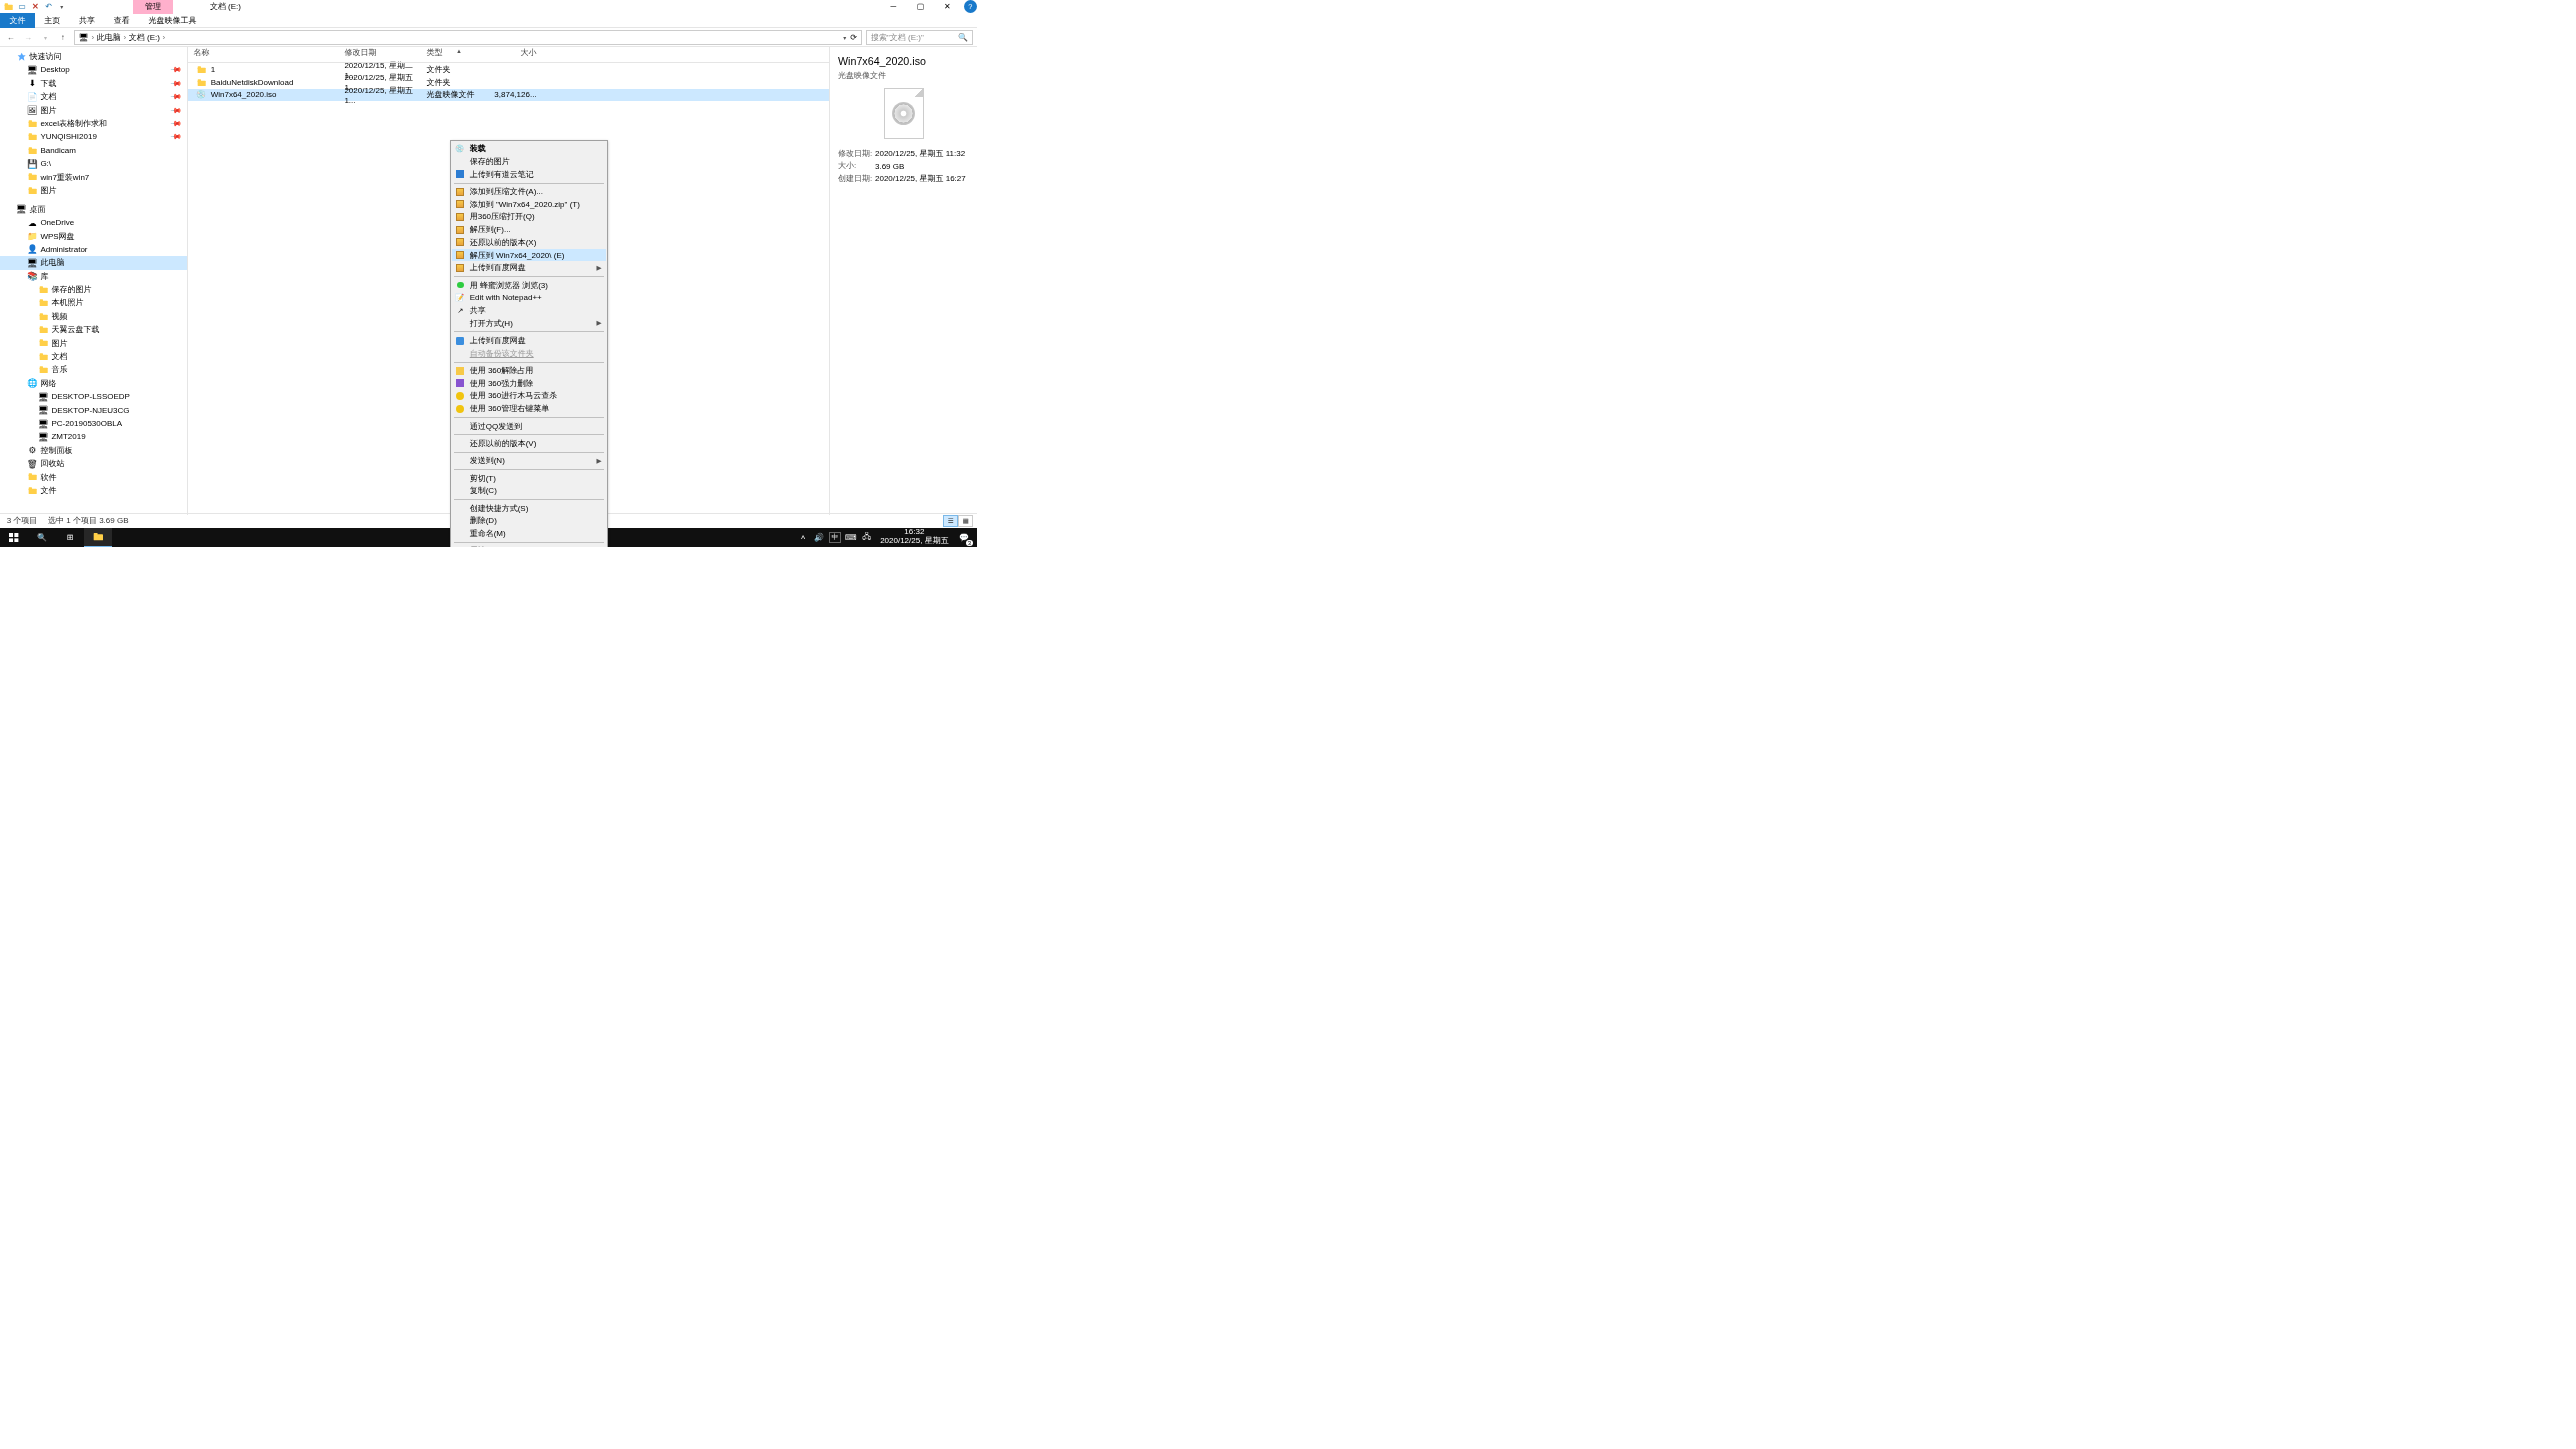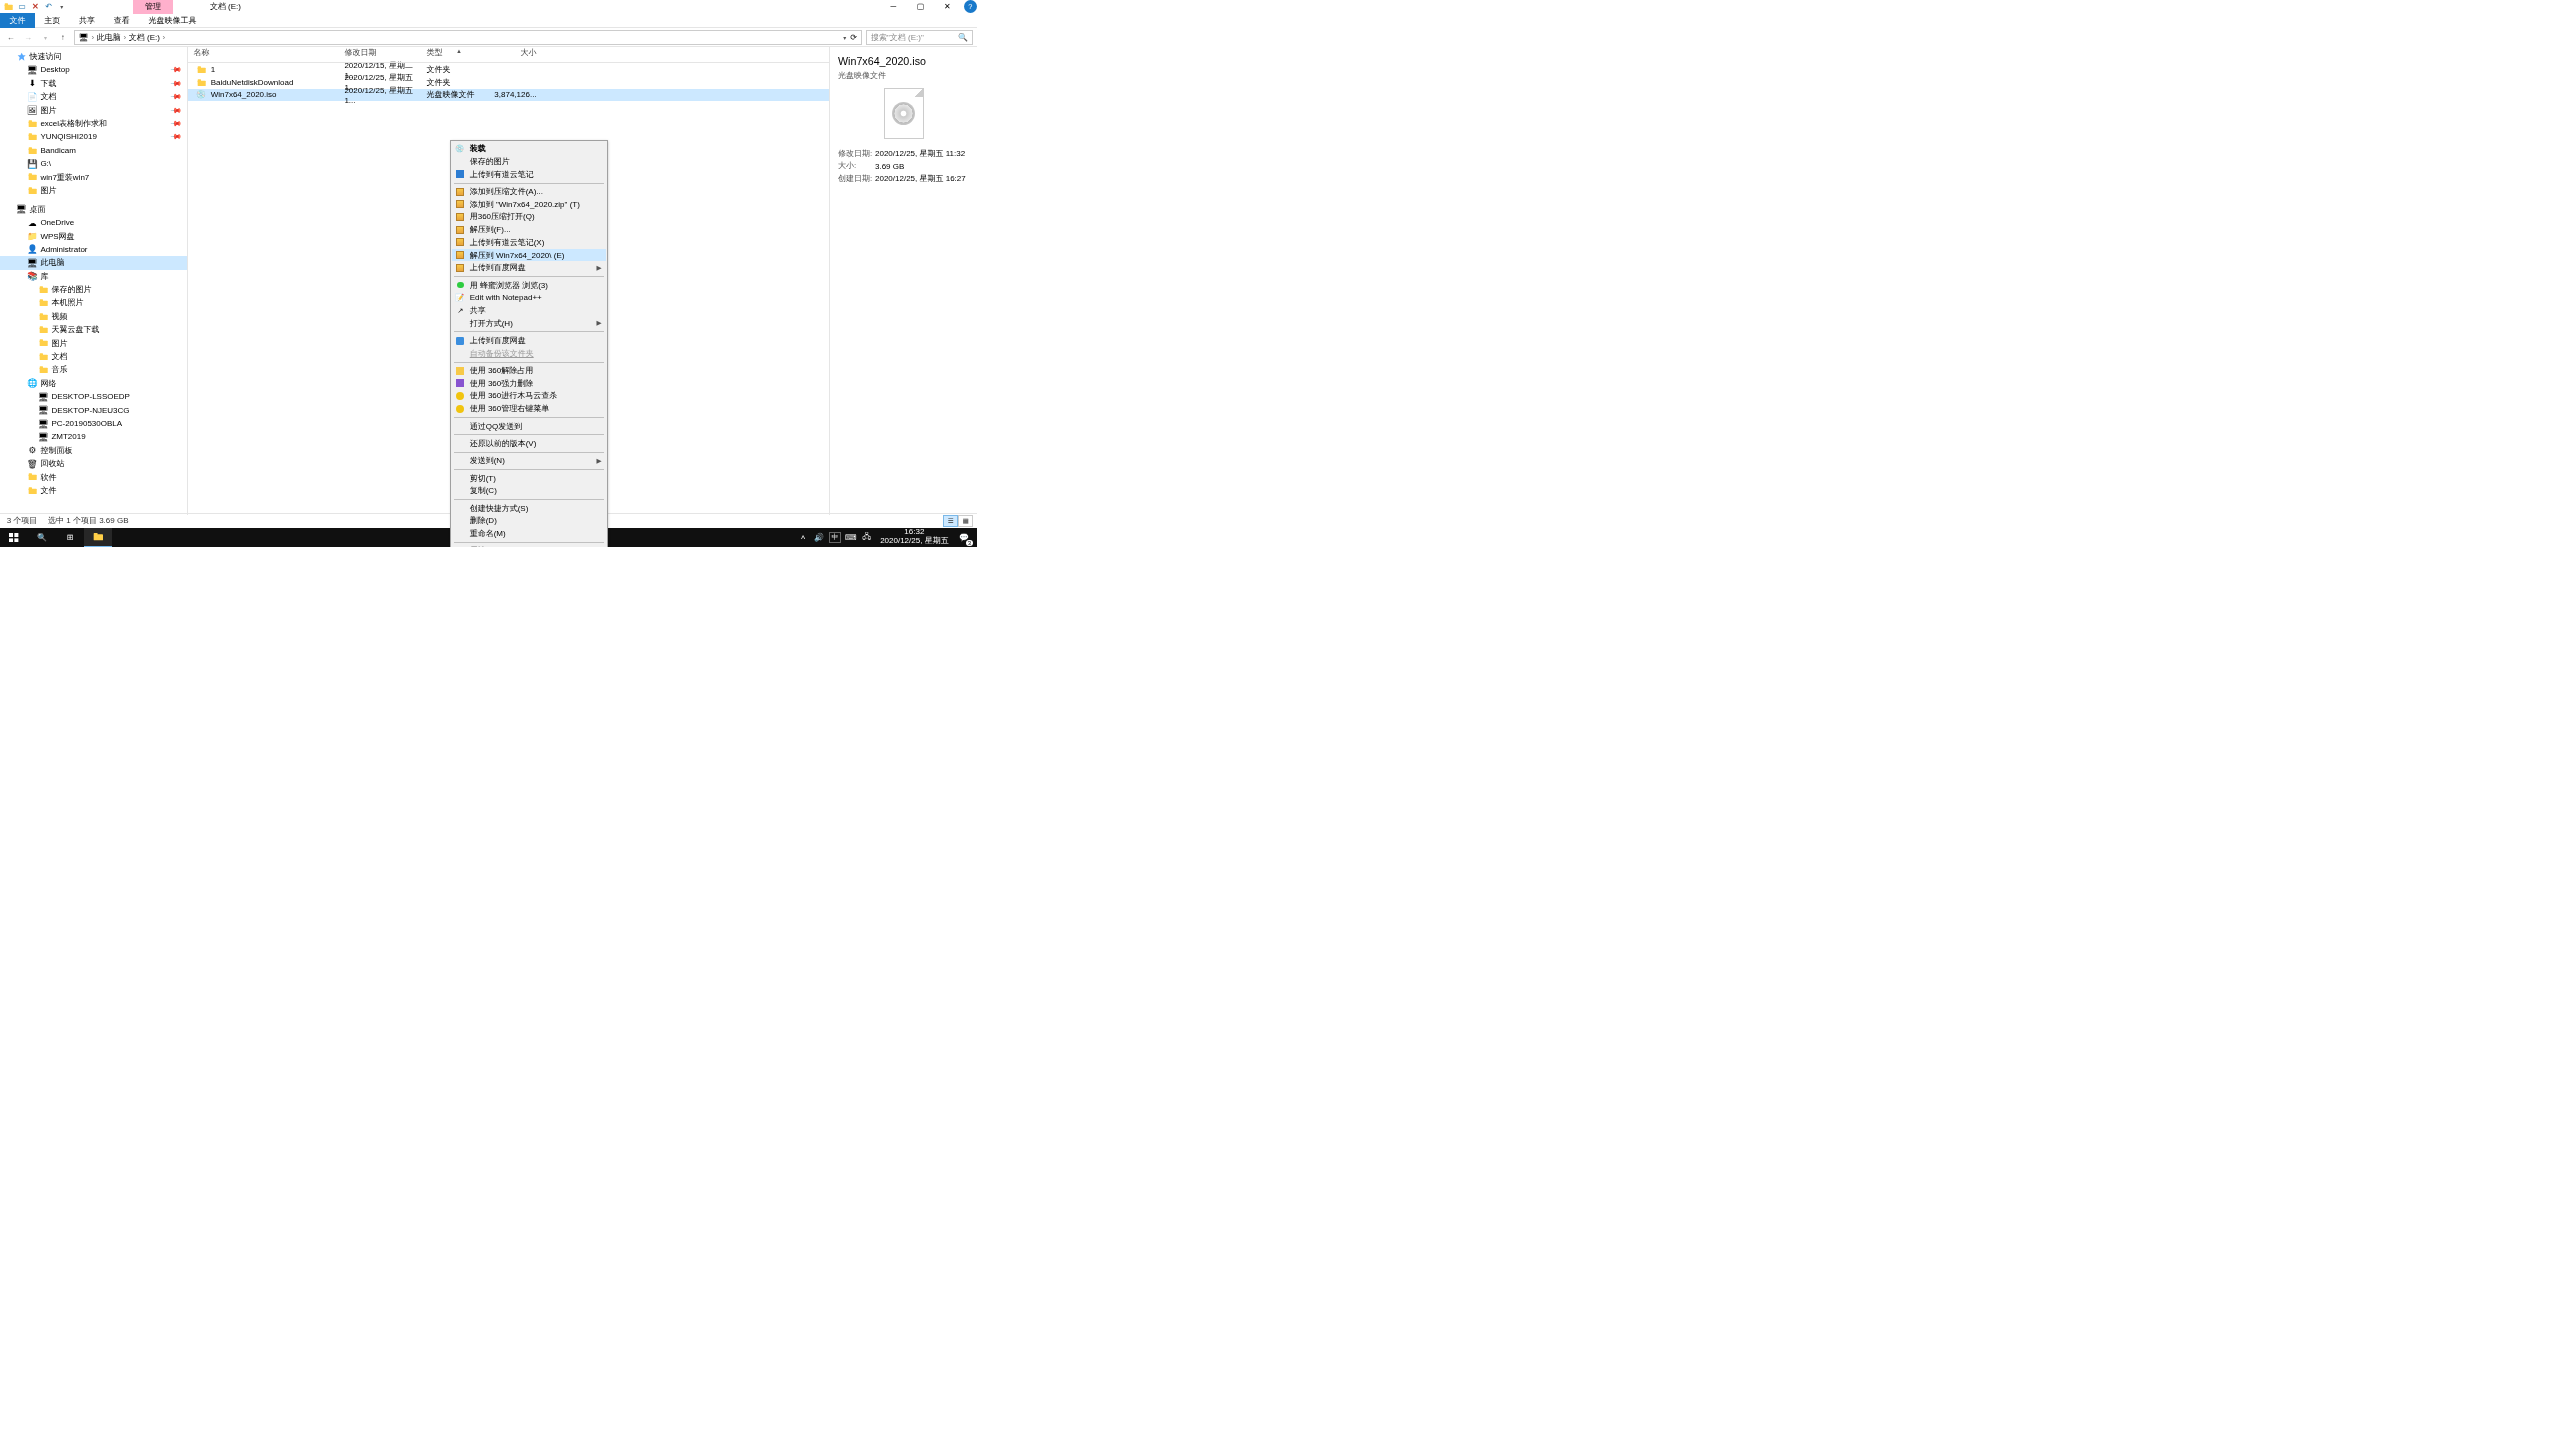--- a/index.html
+++ b/index.html
@@ -458,21 +458,21 @@
         <div class="cm-item">
           <span class="cm-icon">
             <span style="display:inline-block;width:8px;height:8px;background:linear-gradient(#f7c948,#e8a33d);border:0.7px solid #b5812a"></span>
           </span>
           <span>解压到(F)...</span>
         </div>
         <div class="cm-item">
           <span class="cm-icon">
             <span style="display:inline-block;width:8px;height:8px;background:linear-gradient(#f7c948,#e8a33d);border:0.7px solid #b5812a"></span>
           </span>
-          <span>上传到有道云笔记(X)</span>
+          <span>还原以前的版本(X)</span>
         </div>
         <div class="cm-item hl">
           <span class="cm-icon">
             <span style="display:inline-block;width:8px;height:8px;background:linear-gradient(#f7c948,#e8a33d);border:0.7px solid #b5812a"></span>
           </span>
           <span>解压到 Win7x64_2020\ (E)</span>
         </div>
         <div class="cm-item">
           <span class="cm-icon">
             <span style="display:inline-block;width:8px;height:8px;background:linear-gradient(#f7c948,#e8a33d);border:0.7px solid #b5812a"></span>

